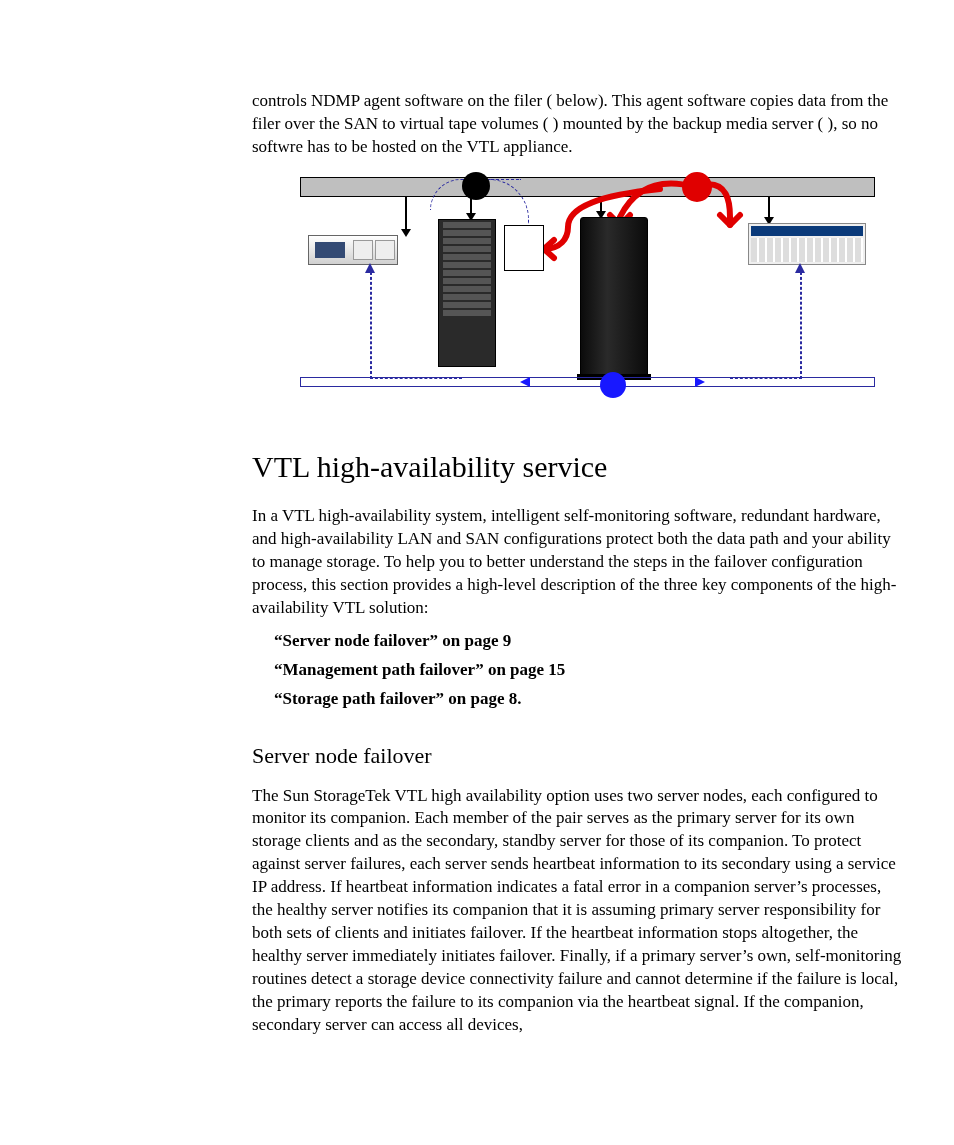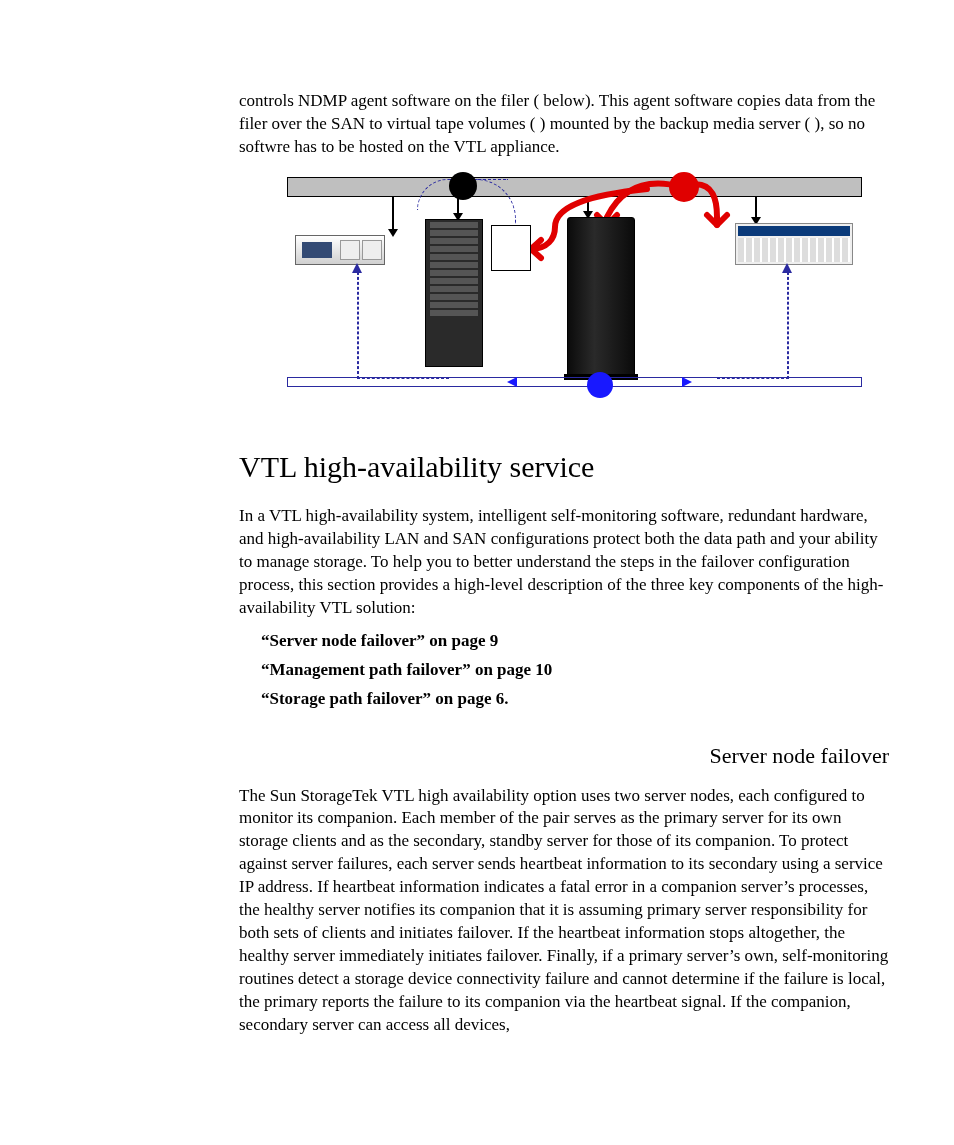--- a/index.html
+++ b/index.html
@@ -3,25 +3,25 @@
 <meta charset="utf-8">
 <style>
   html,body{margin:0;padding:0;background:#fff;}
   body{
     width:954px;height:1145px;
     font-family:"Palatino Linotype","Book Antiqua",Palatino,serif;
     font-size:17px;color:#000;line-height:1.35;
     position:relative;
   }
   .page{
-    position:absolute;left:239px;top:90px;width:650px;
+    position:absolute;left:252px;top:90px;width:650px;
   }
   p{margin:0 0 6px 0;text-align:left;}
   .h1{font-size:30px;font-weight:400;margin:40px 0 18px 0;}
-  .h2{font-size:22px;font-weight:400;margin:30px 0 14px 0;text-align:right;}
+  .h2{font-size:22px;font-weight:400;margin:30px 0 14px 0;}
   .bullets{padding-left:22px;margin-top:10px;font-weight:bold;}
   .bullets div{margin-bottom:6px;}
   .figure{
     position:relative;margin:18px 0 20px 48px;width:575px;height:230px;
   }
   
   .lanbar{position:absolute;left:0;top:0;width:575px;height:20px;
     background:#bfbfbf;border:1px solid #000;box-sizing:border-box;}
   
   .sanbar{position:absolute;left:0;bottom:20px;width:575px;height:10px;
@@ -137,20 +137,20 @@
 
     <div class="dash" style="left:500px;top:90px;height:110px;width:0"></div>
     <div class="arrow-up" style="left:495px;top:86px"></div>
     <div class="dash" style="left:430px;top:200px;width:70px;height:0"></div>
   </div>
 
   <div class="h1">VTL high-availability service</div>
   <p>In a VTL high-availability system, intelligent self-monitoring software, redundant hardware, and high-availability LAN and SAN configurations protect both the data path and your ability to manage storage. To help you to better understand the steps in the failover configuration process, this section provides a high-level description of the three key components of the high-availability VTL solution:</p>
   <div class="bullets">
     <div>“Server node failover” on page 9</div>
-    <div>“Management path failover” on page 10</div>
-    <div>“Storage path failover” on page 6.</div>
+    <div>“Management path failover” on page 15</div>
+    <div>“Storage path failover” on page 8.</div>
   </div>
 
   <div class="h2">Server node failover</div>
   <p>The Sun StorageTek VTL high availability option uses two server nodes, each configured to monitor its companion. Each member of the pair serves as the primary server for its own storage clients and as the secondary, standby server for those of its companion. To protect against server failures, each server sends heartbeat information to its secondary using a service IP address. If heartbeat information indicates a fatal error in a companion server’s processes, the healthy server notifies its companion that it is assuming primary server responsibility for both sets of clients and initiates failover. If the heartbeat information stops altogether, the healthy server immediately initiates failover. Finally, if a primary server’s own, self-monitoring routines detect a storage device connectivity failure and cannot determine if the failure is local, the primary reports the failure to its companion via the heartbeat signal. If the companion, secondary server can access all devices,</p>
 
 </div>
 
 </body></html>

